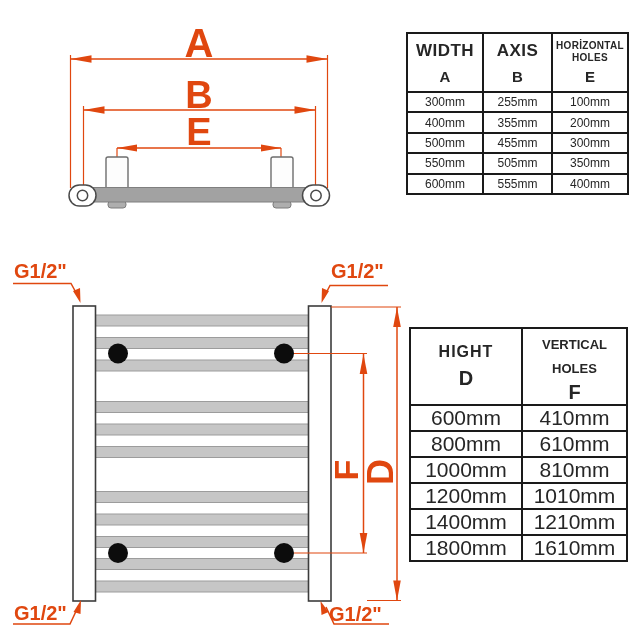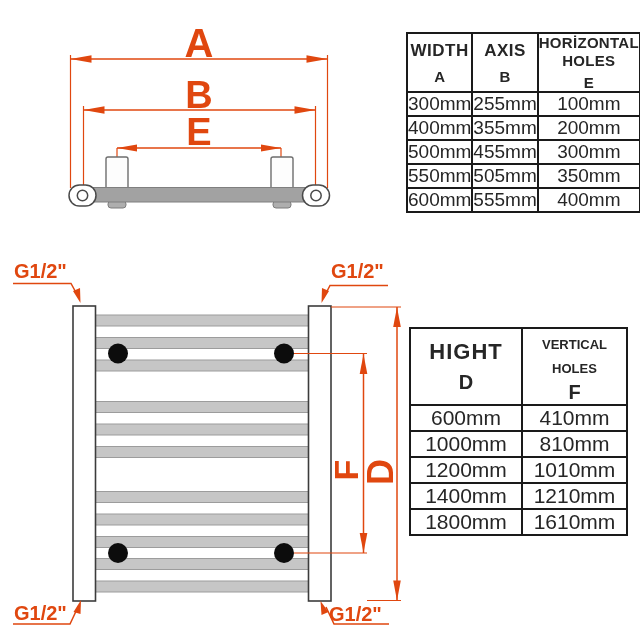--- a/index.html
+++ b/index.html
@@ -38,30 +38,30 @@
   .g-br{left:329px;top:604px;}
 
   table{border-collapse:collapse;background:#ffffff;table-layout:fixed;}
   th,td{border:2px solid #1a1a1a;padding:0;text-align:center;vertical-align:middle;color:#262626;}
   .spec-table{position:absolute;border-radius:22px;}
   .tbl-width{left:406px;top:32px;}
   .tbl-height{left:409px;top:327px;}
 
   .tbl-width col.c0{width:76px;} .tbl-width col.c1{width:69px;} .tbl-width col.c2{width:76px;}
   .tbl-width th{height:57px;}
-  .tbl-width td{height:18.4px;font-size:19px;}
+  .tbl-width td{height:18.4px;font-size:12px;}
   .tbl-width .th-title{font-size:17px;letter-spacing:0.5px;}
   .tbl-width .th-sub{font-size:15px;margin-top:7px;}
-  .tbl-width .th-small div.t{font-size:15px;line-height:1.2;letter-spacing:0.3px;}
+  .tbl-width .th-small div.t{font-size:10px;line-height:1.2;letter-spacing:0.3px;}
   .tbl-width .th-small .th-sub{margin-top:4px;}
 
   .tbl-height col.c0{width:112px;} .tbl-height col.c1{width:105px;}
   .tbl-height th{height:65px;}
   .tbl-height td{height:21.4px;font-size:21px;}
-  .tbl-height .th-title{font-size:22px;letter-spacing:1px;}
+  .tbl-height .th-title{font-size:16px;letter-spacing:1px;}
   .tbl-height .th-sub{font-size:20px;margin-top:6px;}
   .tbl-height .th-small div.t{font-size:13px;line-height:1.25;margin-top:8px;}
   .tbl-height .th-small .th-sub{margin-top:3px;}
 </style>
 </head>
 <body>
 
 <svg id="canvas" viewBox="0 0 640 640" xmlns="http://www.w3.org/2000/svg">
 
   <g>
@@ -223,20 +223,24 @@
         <div class="th-sub">F</div>
       </th>
     </tr>
   </thead>
   <tbody>
     <tr>
         <td>600mm</td>
         <td>410mm</td>
       </tr>
     <tr>
+        <td>800mm</td>
+        <td>610mm</td>
+      </tr>
+    <tr>
         <td>1000mm</td>
         <td>810mm</td>
       </tr>
     <tr>
         <td>1200mm</td>
         <td>1010mm</td>
       </tr>
     <tr>
         <td>1400mm</td>
         <td>1210mm</td>

